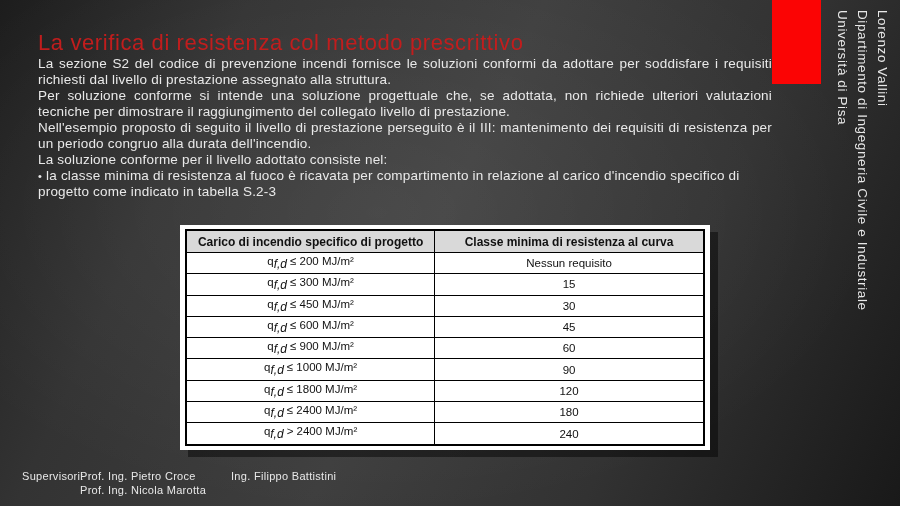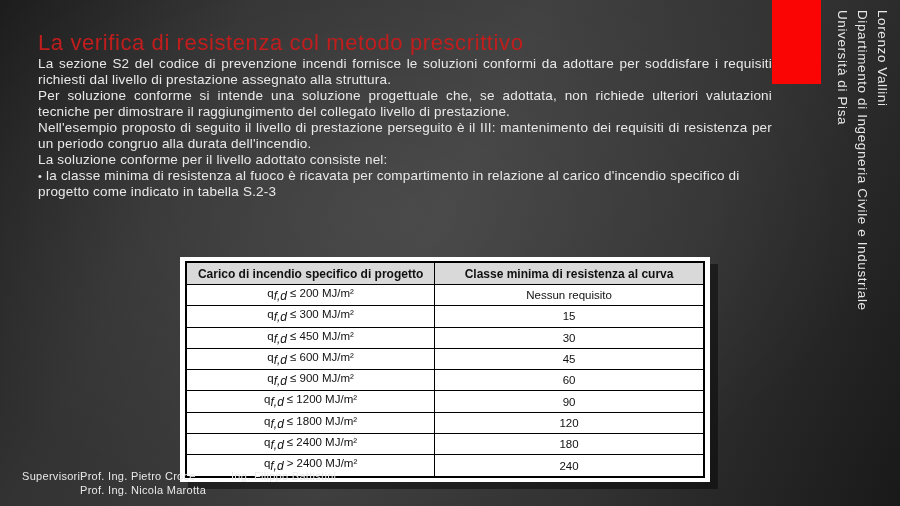--- a/index.html
+++ b/index.html
@@ -25,21 +25,21 @@
   .body {
     position: absolute; left: 38px; top: 56px; width: 734px;
     font-size: 13.5px; line-height: 16px; letter-spacing: 0.2px;
   }
   .body p { margin: 0; text-align: justify; }
   .body .bullet { text-align: left; }
   .bullet .bmark { margin-right: 4px; font-size: 11px; }
   .bullet strong { font-weight: bold; }
   
   .table-wrap {
-    position: absolute; left: 180px; top: 257px;
+    position: absolute; left: 180px; top: 225px;
     background: #ffffff;
     padding: 4px 5px;
     box-shadow: 8px 7px 0 rgba(0,0,0,0.45);
   }
   table.fire {
     border-collapse: collapse;
     width: 520px;
     font-family: "Liberation Sans", sans-serif;
     color: #111;
   }
@@ -121,21 +121,21 @@
           </tr>
         <tr>
             <td><span>q</span><sub>f,d</sub><span class="cond">≤ 600 MJ/m²</span></td>
             <td>45</td>
           </tr>
         <tr>
             <td><span>q</span><sub>f,d</sub><span class="cond">≤ 900 MJ/m²</span></td>
             <td>60</td>
           </tr>
         <tr>
-            <td><span>q</span><sub>f,d</sub><span class="cond">≤ 1200 MJ/m²</span></td>
+            <td><span>q</span><sub>f,d</sub><span class="cond">≤ 1000 MJ/m²</span></td>
             <td>90</td>
           </tr>
         <tr>
             <td><span>q</span><sub>f,d</sub><span class="cond">≤ 1800 MJ/m²</span></td>
             <td>120</td>
           </tr>
         <tr>
             <td><span>q</span><sub>f,d</sub><span class="cond">≤ 2400 MJ/m²</span></td>
             <td>180</td>
           </tr>

